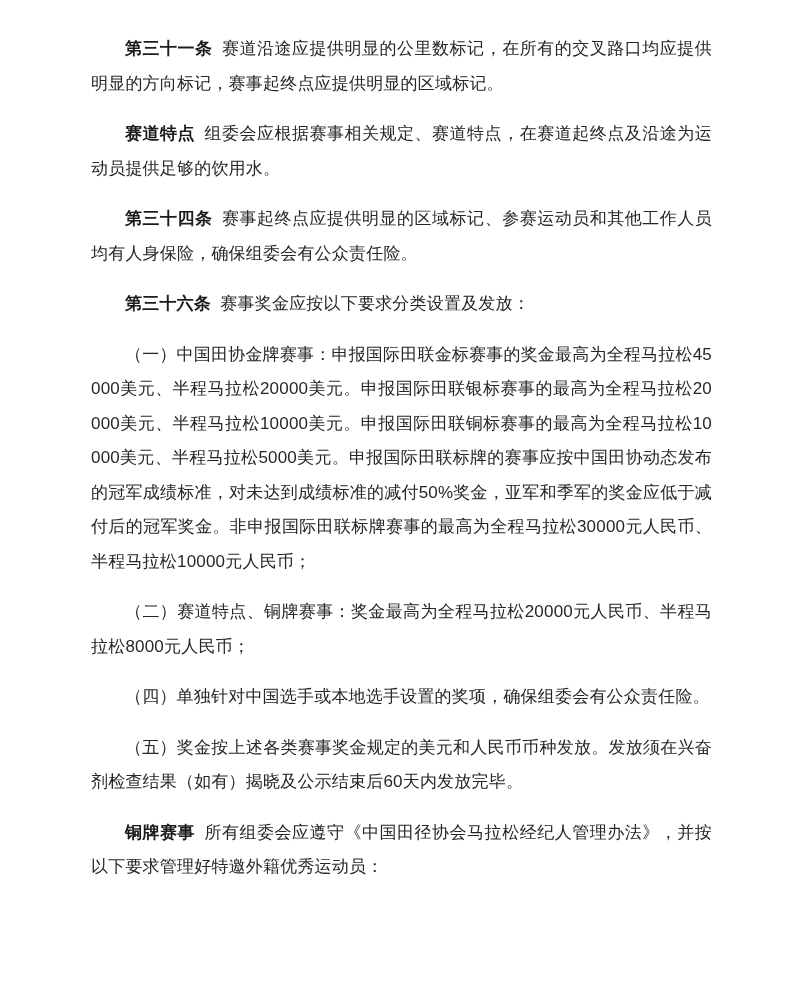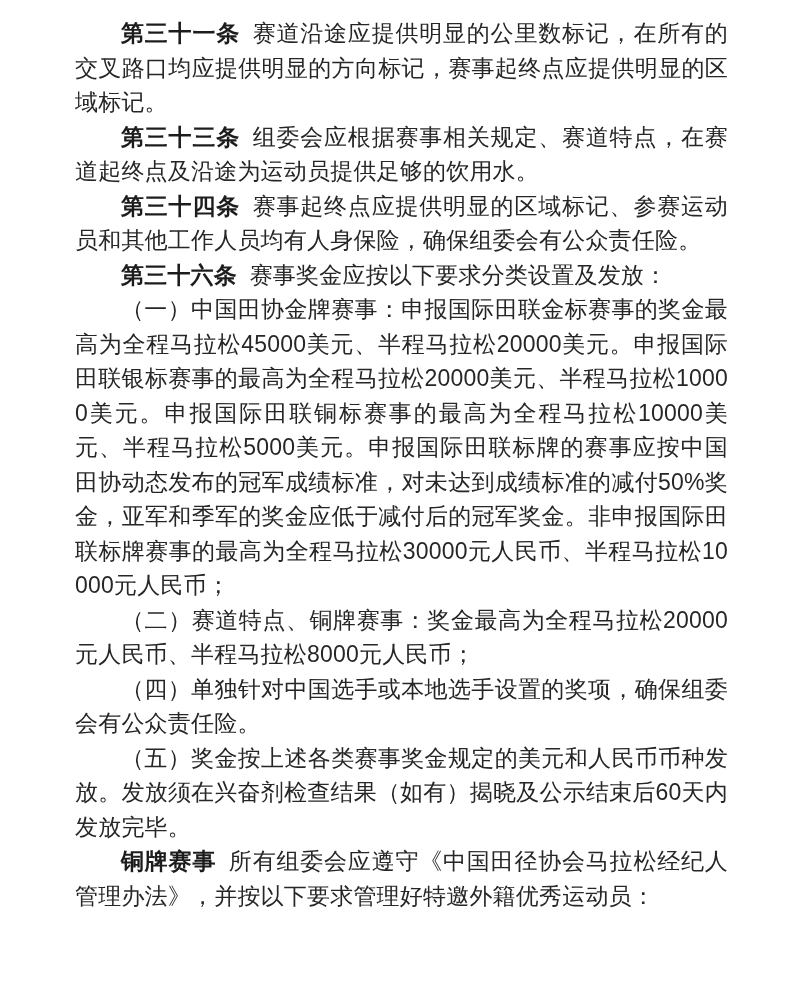--- a/index.html
+++ b/index.html
@@ -14,22 +14,22 @@
     font-family: "Liberation Sans", "DejaVu Sans", sans-serif;
   }
   .doc-page {
     box-sizing: border-box;
     width: 800px;
     height: 989px;
     padding: 16px 72px 0 75px;
     background: #ffffff;
   }
   .para {
-    margin: 0;
-    font-size: 23px;
+    margin: 16px;
+    font-size: 17px;
     line-height: 34.5px;
     color: #262626;
     text-align: justify;
     text-align-last: left;
     text-indent: 2em;
     letter-spacing: 0.2px;
     word-break: break-all;
   }
   .article-label {
     font-weight: bold;
@@ -38,21 +38,21 @@
   }
 </style>
 </head>
 <body>
 
 <div class="doc-page">
 
   <p class="para"><span class="article-label">第三十一条</span><span>赛道沿途应提供明显的公里数标记，在所有的交叉路口均应提供明显的方向标记，赛事起终点应提供明显的区域标记。</span></p>
 
 
-  <p class="para"><span class="article-label">第三十三条</span><span>组委会应根据赛事相关规定、赛道特点，在赛道起终点及沿途为运动员提供足够的饮用水。</span></p>
+  <p class="para"><span class="article-label">赛道特点</span><span>组委会应根据赛事相关规定、赛道特点，在赛道起终点及沿途为运动员提供足够的饮用水。</span></p>
 
   <p class="para"><span class="article-label">第三十四条</span><span>赛事起终点应提供明显的区域标记、参赛运动员和其他工作人员均有人身保险，确保组委会有公众责任险。</span></p>
 
 
   <p class="para"><span class="article-label">第三十六条</span><span>赛事奖金应按以下要求分类设置及发放：</span></p>
 
   <p class="para"><span>（一）中国田协金牌赛事：申报国际田联金标赛事的奖金最高为全程马拉松45000美元、半程马拉松20000美元。申报国际田联银标赛事的最高为全程马拉松20000美元、半程马拉松10000美元。申报国际田联铜标赛事的最高为全程马拉松10000美元、半程马拉松5000美元。申报国际田联标牌的赛事应按中国田协动态发布的冠军成绩标准，对未达到成绩标准的减付50%奖金，亚军和季军的奖金应低于减付后的冠军奖金。非申报国际田联标牌赛事的最高为全程马拉松30000元人民币、半程马拉松10000元人民币；</span></p>
 
   <p class="para"><span>（二）赛道特点、铜牌赛事：奖金最高为全程马拉松20000元人民币、半程马拉松8000元人民币；</span></p>
 

